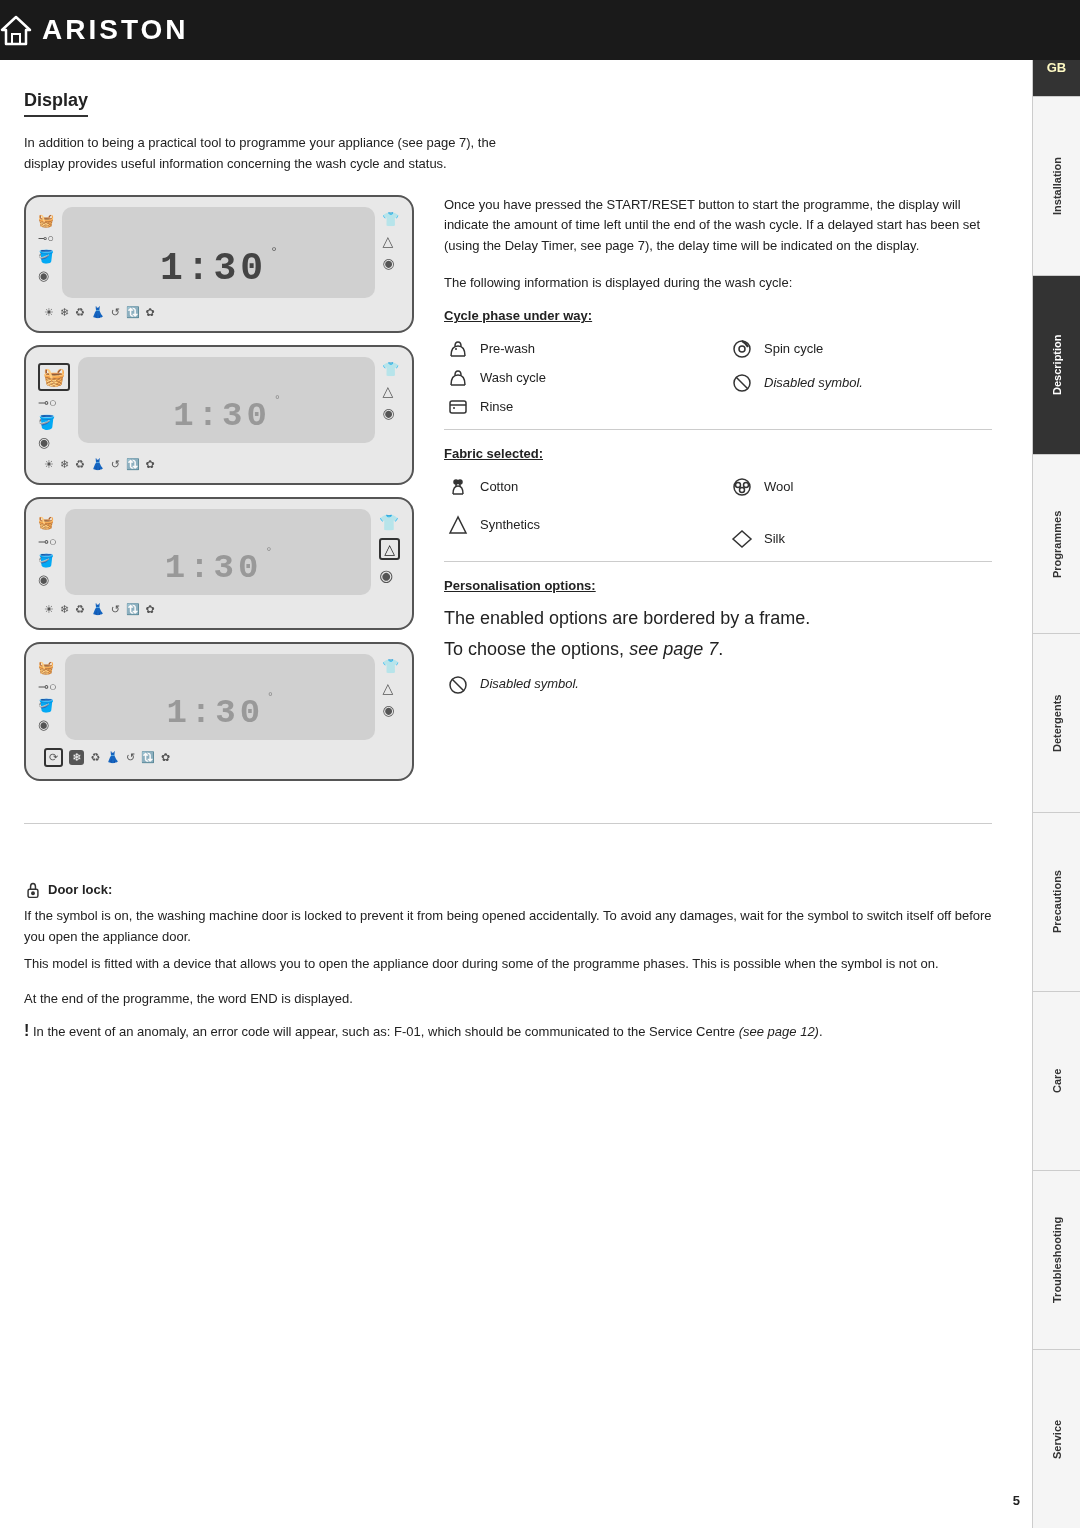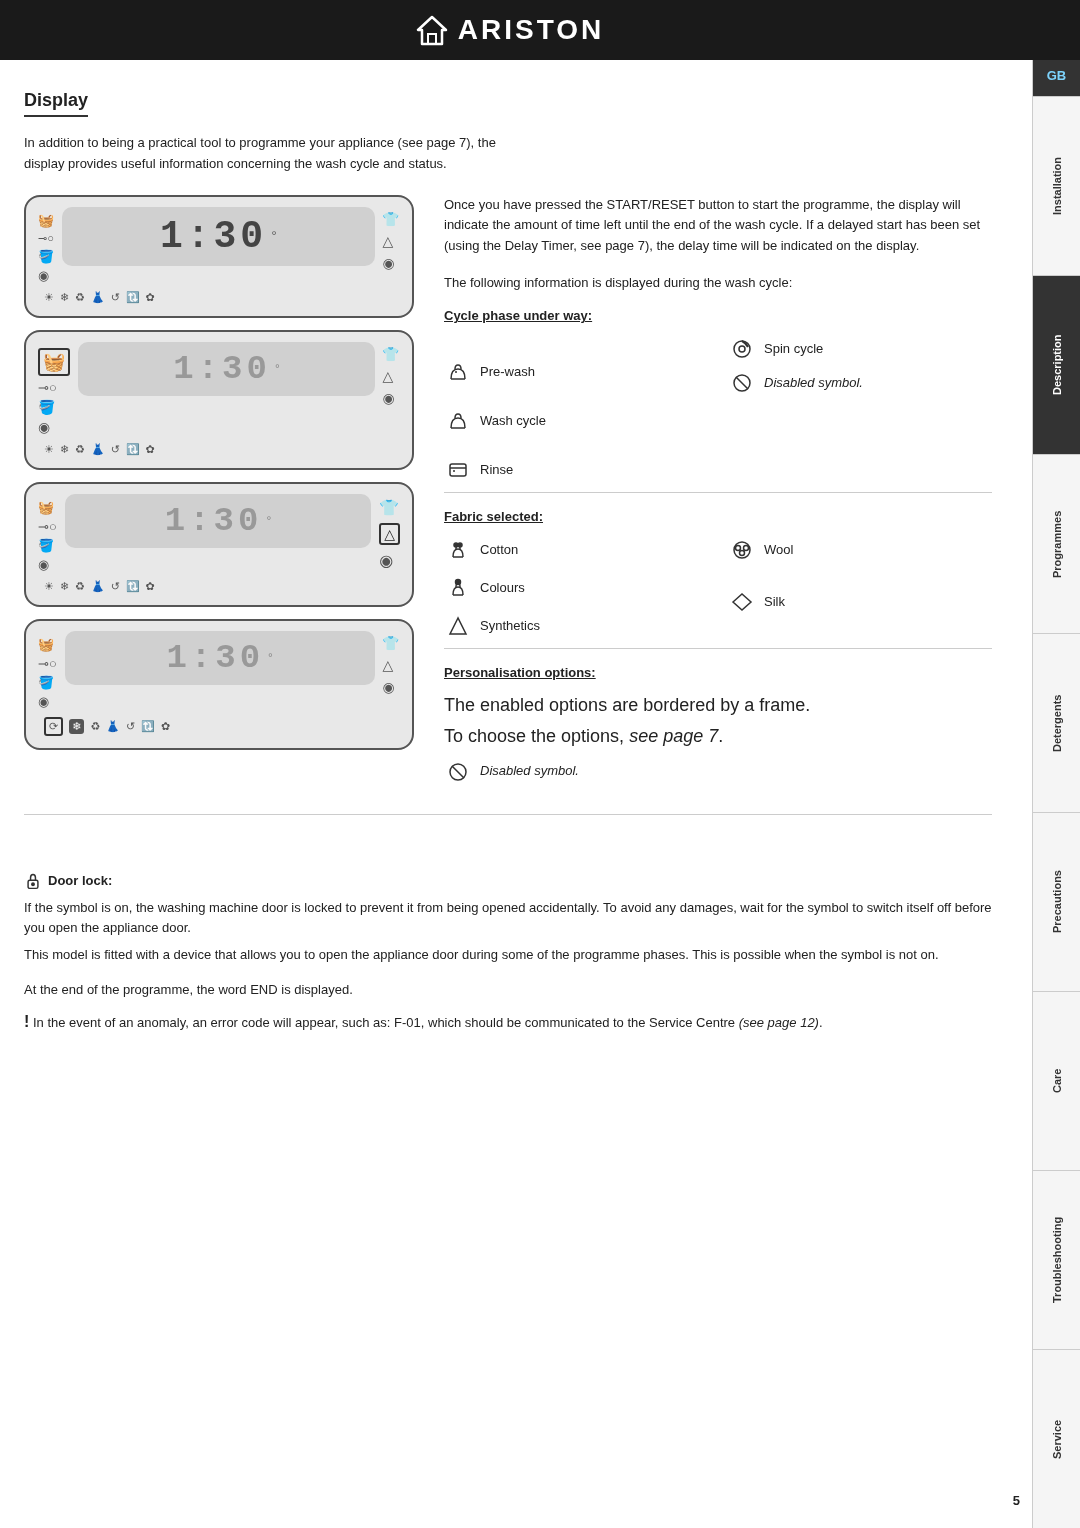--- a/index.html
+++ b/index.html
@@ -13,21 +13,21 @@
       font-size: 14px;
     }
 
     
     .header-bar {
       background: #1a1a1a;
       height: 60px;
       width: 100%;
       display: flex;
       align-items: center;
-      justify-content: center;
+      justify-content: flex-start;
       padding-right: 60px;
     }
     .ariston-logo {
       color: #fff;
       font-size: 28px;
       font-weight: bold;
       letter-spacing: 3px;
       display: flex;
       align-items: center;
       gap: 10px;
@@ -65,24 +65,24 @@
       justify-content: center;
       background: #f5f5f5;
       color: #333;
     }
     .sidebar-tab.active {
       background: #333;
       color: #fff;
     }
     .sidebar-tab-gb {
       background: #333;
-      color: #7dd3fc;
-      font-size: 13px;
-      font-weight: bold;
-      padding: 8px;
+      color: #fef9c3;
+      font-size: 13px;
+      font-weight: bold;
+      padding: 0;
       text-align: center;
       writing-mode: horizontal-tb;
       flex: none;
       height: 36px;
     }
 
     
     .main-content {
       margin-right: 48px;
       padding: 30px 40px 30px 24px;
@@ -142,20 +142,21 @@
       display: flex;
       align-items: center;
       justify-content: center;
     }
     .display-time {
       font-size: 38px;
       font-family: 'Courier New', monospace;
       color: #444;
       letter-spacing: 4px;
       font-weight: bold;
+      margin-top: 32px;
     }
     .display-time.dim {
       color: #999;
       font-size: 34px;
     }
     .panel-bottom-icons {
       display: flex;
       gap: 6px;
       align-items: center;
       font-size: 11px;
@@ -421,21 +422,21 @@
     </div>
 
     <div class="right-col">
       <p class="once-text">Once you have pressed the START/RESET button to start the programme, the display will indicate the amount of time left until the end of the wash cycle. If a delayed start has been set (using the Delay Timer, see page 7), the delay time will be indicated on the display.</p>
 
       <p class="following-text">The following information is displayed during the wash cycle:</p>
 
       <div class="section-heading">Cycle phase under way:</div>
       <div class="icon-grid">
 
-        <div style="display:flex; flex-direction:column; gap:21px;margin-top:23px;">
+        <div style="display:flex; flex-direction:column; gap:1px;">
           <div class="icon-row">
             <div class="icon-sym">
               <svg viewBox="0 0 22 22" fill="none" stroke="#333" stroke-width="1.5">
                 <path d="M4 18 Q4 8 11 8 Q18 8 18 18"></path>
                 <line x1="4" y1="18" x2="18" y2="18"></line>
                 <path d="M8 8 Q8 4 11 4 Q14 4 14 8"></path>
                 <line x1="9" y1="11" x2="9" y2="11" stroke-width="2" stroke-linecap="round"></line>
               </svg>
             </div>
             <span>Pre-wash</span>
@@ -494,32 +495,20 @@
             <div class="icon-sym">
               <svg viewBox="0 0 22 22" fill="none" stroke="#333" stroke-width="1.5">
                 <path d="M6 18 Q6 10 11 10 Q16 10 16 18"></path>
                 <line x1="6" y1="18" x2="16" y2="18"></line>
                 <path d="M9 10 Q9 6 11 6 Q13 6 13 10"></path>
                 <circle cx="9" cy="6" r="2" fill="#333"></circle>
                 <circle cx="13" cy="6" r="2" fill="#333"></circle>
               </svg>
             </div>
             <span>Cotton</span>
-          </div>
-          <div class="icon-row">
-            <div class="icon-sym">
-              <svg viewBox="0 0 22 22" fill="none" stroke="#333" stroke-width="1.5">
-                <path d="M6 18 Q6 10 11 10 Q16 10 16 18"></path>
-                <line x1="6" y1="18" x2="16" y2="18"></line>
-                <path d="M9 10 Q9 6 11 6 Q13 6 13 10"></path>
-                <circle cx="11" cy="5" r="2.5" fill="#333"></circle>
-                <line x1="11" y1="2.5" x2="11" y2="7.5"></line>
-              </svg>
-            </div>
-            <span>Colours</span>
           </div>
           <div class="icon-row">
             <div class="icon-sym">
               <svg viewBox="0 0 22 22" fill="none" stroke="#333" stroke-width="1.5">
                 <polygon points="11,3 3,19 19,19"></polygon>
               </svg>
             </div>
             <span>Synthetics</span>
           </div>
         </div>

